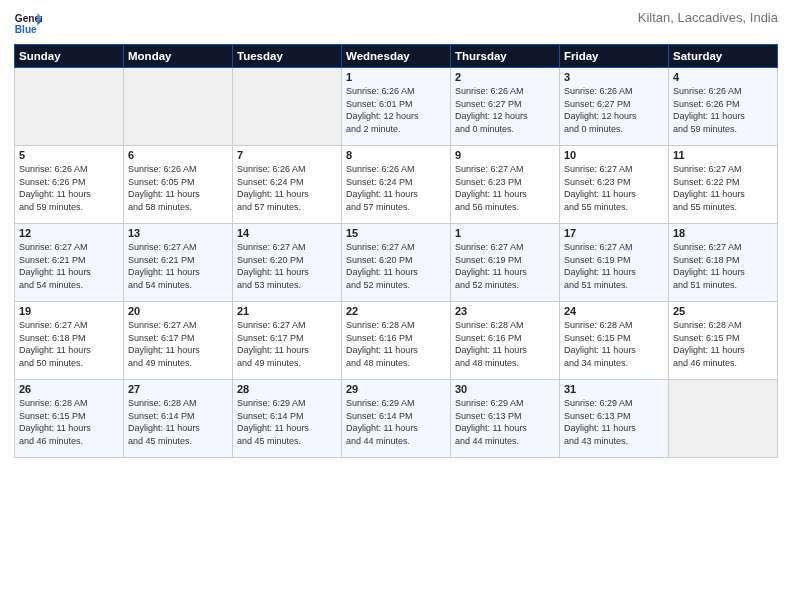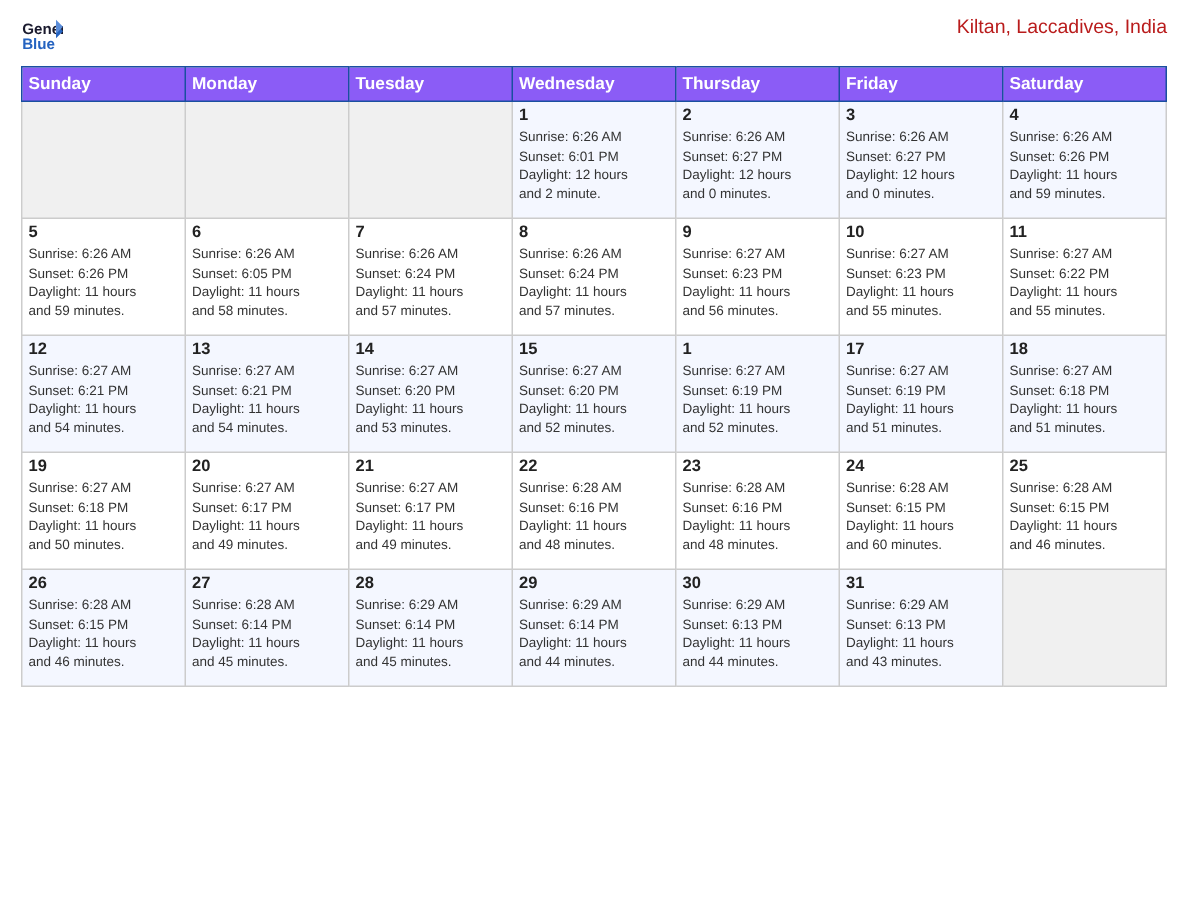--- a/index.html
+++ b/index.html
@@ -35,29 +35,29 @@
       text-align: right;
     }
     .month-title {
       font-size: 30px;
       font-weight: bold;
       color: #1a1a2e;
       line-height: 1.1;
     }
     .location {
       font-size: 13px;
-      color: #b91c1c;
+      color: #737373;
     }
     table {
       width: 100%;
       border-collapse: collapse;
       table-layout: fixed;
     }
     thead tr th {
-      background: #8b5cf6;
+      background: #0f172a;
       color: #fff;
       font-size: 11.5px;
       font-weight: bold;
       padding: 5px 4px;
       text-align: left;
       border: 1px solid #1a4fa0;
     }
     tbody tr td {
       vertical-align: top;
       border: 1px solid #ccc;
@@ -289,21 +289,21 @@
             <div class="cell-text">Sunrise: 6:28 AM</div>
             <div class="cell-text">Sunset: 6:16 PM</div>
             <div class="cell-text">Daylight: 11 hours</div>
             <div class="cell-text">and 48 minutes.</div>
           </td>
           <td>
             <span class="day-num">24</span>
             <div class="cell-text">Sunrise: 6:28 AM</div>
             <div class="cell-text">Sunset: 6:15 PM</div>
             <div class="cell-text">Daylight: 11 hours</div>
-            <div class="cell-text">and 60 minutes.</div>
+            <div class="cell-text">and 34 minutes.</div>
           </td>
           <td>
             <span class="day-num">25</span>
             <div class="cell-text">Sunrise: 6:28 AM</div>
             <div class="cell-text">Sunset: 6:15 PM</div>
             <div class="cell-text">Daylight: 11 hours</div>
             <div class="cell-text">and 46 minutes.</div>
           </td>
         </tr>
         <tr>

